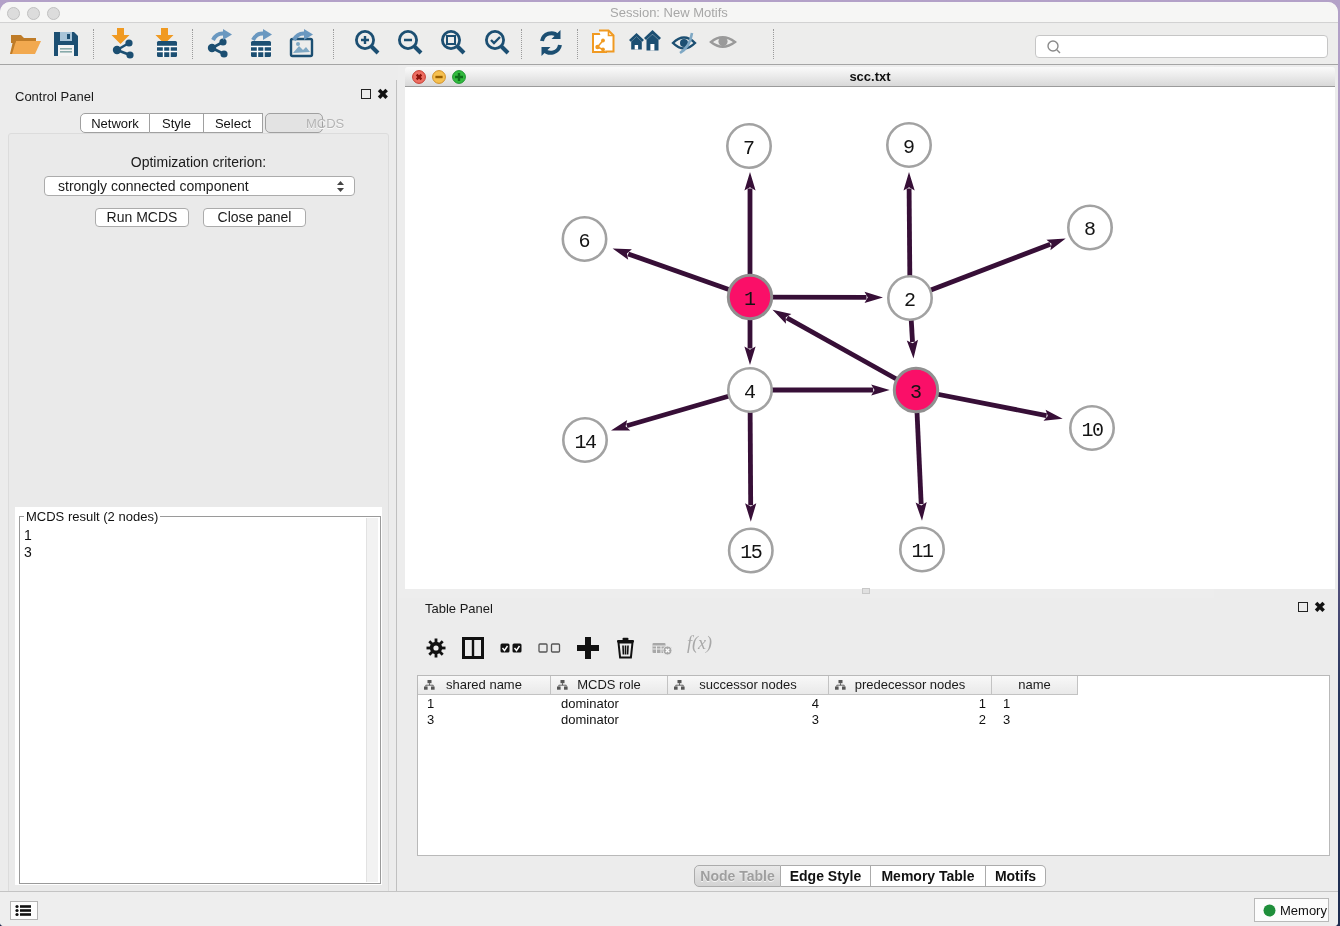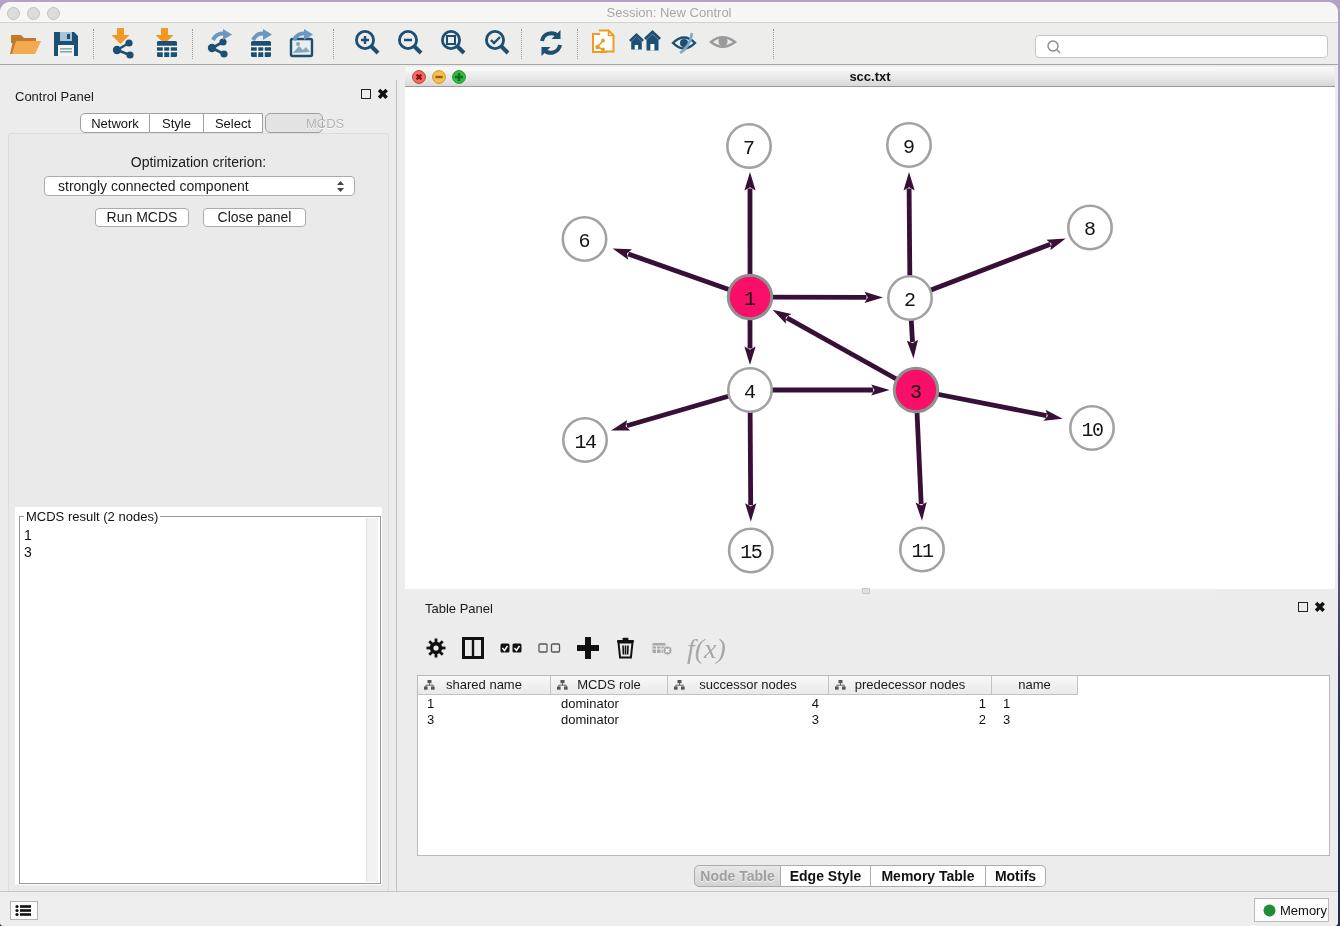--- a/index.html
+++ b/index.html
@@ -50,21 +50,21 @@
 #listbtn{left:10px;top:9px;width:28px;height:19px;background:#fdfdfd;border:1px solid #b4b4b4;}
 #membtn{left:1254px;top:6px;width:75px;height:24px;background:#fcfcfc;border:1px solid #b9b9b9;font-size:13px;color:#111;}
 svg{display:block;}
 </style></head>
 <body>
 <div id="win">
   <div id="titlebar" class="abs">
     <div class="tl abs" style="left:7px"></div>
     <div class="tl abs" style="left:27px"></div>
     <div class="tl abs" style="left:47px"></div>
-    <div id="wtitle" class="abs">Session: New Control</div>
+    <div id="wtitle" class="abs">Session: New Motifs</div>
   </div>
   <div id="toolbar" class="abs">
     <svg class="abs" style="left:8px;top:4px" width="34" height="32" viewBox="0 0 34 32">
         <path d="M3 7 h10 l3 3 h12 v5 h-25 z" fill="#bf7c28"></path>
         <path d="M8 13 h25 l-6 13 h-25 z" fill="#f2a94f"></path>
         <path d="M2 26 l3 -13 h3 l-4 13 z" fill="#bf7c28"></path>
       </svg>
     <svg class="abs" style="left:51px;top:4px" width="30" height="32" viewBox="0 0 30 32">
         <path d="M3 4 h20 l4 4 v20 h-24 z" fill="#1c4f72"></path>
         <rect x="9" y="4" width="12" height="9" fill="#a8c4d8"></rect>
@@ -331,21 +331,21 @@
           <rect x="0.5" y="2" width="13" height="10" rx="1" fill="#a8a8a8"></rect>
           <g stroke="#ececec" stroke-width="1">
             <line x1="0.5" y1="5" x2="13.5" y2="5"></line>
             <line x1="0.5" y1="8" x2="13.5" y2="8"></line>
             <line x1="4.5" y1="5" x2="4.5" y2="12"></line>
             <line x1="9" y1="5" x2="9" y2="12"></line>
           </g>
           <circle cx="15.5" cy="9.5" r="4.5" fill="#a8a8a8" stroke="#ececec" stroke-width="1"></circle>
           <path d="M13.7 7.7 l3.6 3.6 M17.3 7.7 l-3.6 3.6" stroke="#fff" stroke-width="1.3"></path>
         </svg>
-      <div class="abs" style="left:270px;top:3px;font-family:'Liberation Serif',serif;font-style:italic;font-size:28px;color:#a8a8a8;">f(x)</div>
+      <div class="abs" style="left:270px;top:3px;font-family:'Liberation Serif',serif;font-style:italic;font-size:18px;color:#a8a8a8;">f(x)</div>
       </div>
     <div id="tablebox" class="abs">
         <div class="th abs" style="left:0px;width:133px;"><span style="position:absolute;left:6px;top:4px;">
             <svg width="11" height="10" viewBox="0 0 11 10">
               <g fill="#555">
                 <rect x="3.5" y="0" width="4" height="3.2"></rect>
                 <rect x="0" y="6.5" width="3.6" height="3.2"></rect>
                 <rect x="7" y="6.5" width="3.6" height="3.2"></rect>
               </g>
               <path d="M5.5 3.2 v2 M1.8 6.5 v-1.3 h7.4 v1.3" stroke="#555" stroke-width="0.9" fill="none"></path>

